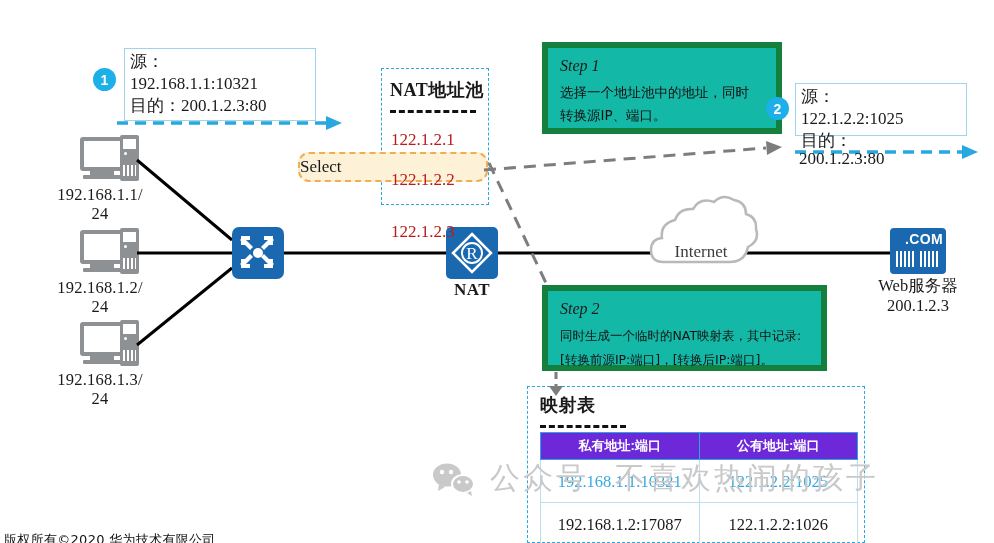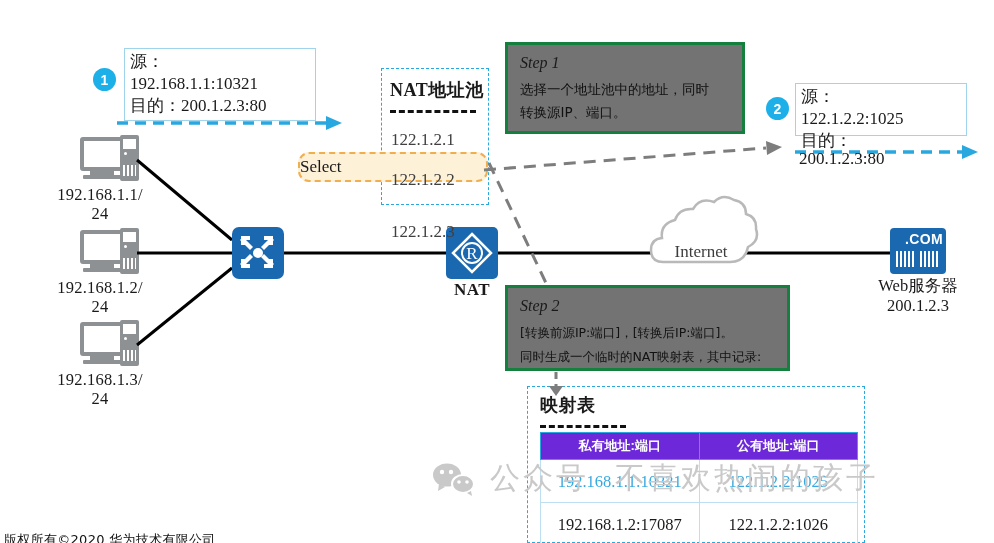--- a/index.html
+++ b/index.html
@@ -55,29 +55,29 @@
   
   .badge{width:23px;height:23px;border-radius:50%;background:#1cafe8;color:#fff;
     font-family:"Liberation Sans",sans-serif;font-weight:bold;font-size:14px;
     display:flex;align-items:center;justify-content:center;}
 
   
   .dashbox{border:1px dashed #29a8e0;box-sizing:border-box;background:transparent;}
   .boxtitle{font-size:18px;font-weight:bold;letter-spacing:.5px;}
   .dashrule{height:0;border-top:3px dashed #111;width:86px;}
 
-  .poolip{color:#404040;font-size:17px;line-height:20px;}
+  .poolip{color:#b91c1c;font-size:17px;line-height:20px;}
 
   
   .selectpill{border:2px dashed #f0ae4e;background:#fdf1d8;border-radius:11px;
     box-sizing:border-box;display:flex;align-items:center;
     font-size:17px;color:#1a1a1a;}
 
   
-  .step{background:#737373;border:3px solid #15803d;box-sizing:border-box;padding:9px 12px;}
+  .step{background:#14b8a6;border:6px solid #15803d;box-sizing:border-box;padding:9px 12px;margin-left:37px;}
   .step .hd{font-style:italic;font-size:16px;margin-bottom:6px;font-family:"Liberation Serif",serif;}
   .step .bd{font-family:"DejaVu Sans",sans-serif;font-size:13.5px;line-height:23px;color:#111;}
 
   
   .maptbl{border-collapse:collapse;width:318px;table-layout:fixed;}
   .maptbl th{background:#6d28d9;color:#fff;font-family:Liberation Sans, sans-serif;
     font-size:13px;font-weight:bold;height:24px;border:1px solid #29a8e0;}
   .maptbl td{border:1px solid #bcdff2;text-align:center;font-size:16.5px;line-height:19px;
     height:42px;vertical-align:middle;padding:0 2px;}
   .r-blue td{color:#36a9e1;}
@@ -241,22 +241,22 @@
   </div>
   <div class="abs" style="left:799px;top:140px;font-size:17px;z-index:8;margin-top:9px;">200.1.2.3:80</div>
   <svg class="layer" style="z-index:7;">
     <line x1="795" y1="152" x2="962" y2="152" stroke="#29a8e0" stroke-width="3.5" stroke-dasharray="11,7"></line>
     <path d="M962 145 l16 7 l-16 7 z" fill="#29a8e0"></path>
   </svg>
 
   <div class="abs step" style="left:505px;top:285px;width:285px;height:86px;z-index:7;">
     <div class="hd">Step 2</div>
     <div class="bd" style="font-size:12.5px;line-height:24px;">
+      <div>同时生成一个临时的NAT映射表，其中记录:</div>
       <div>[转换前源IP:端口]，[转换后IP:端口]。</div>
-      <div>同时生成一个临时的NAT映射表，其中记录:</div>
     </div>
   </div>
 
   <div class="abs dashbox" style="left:527px;top:386px;width:338px;height:157px;z-index:4;"></div>
   <div class="abs boxtitle" style="left:540px;top:393px;z-index:5;">映射表</div>
   <div class="abs dashrule" style="left:540px;top:425px;z-index:5;"></div>
 
   <div class="abs" style="left:540px;top:432px;z-index:5;">
     <table class="maptbl">
       <thead>

